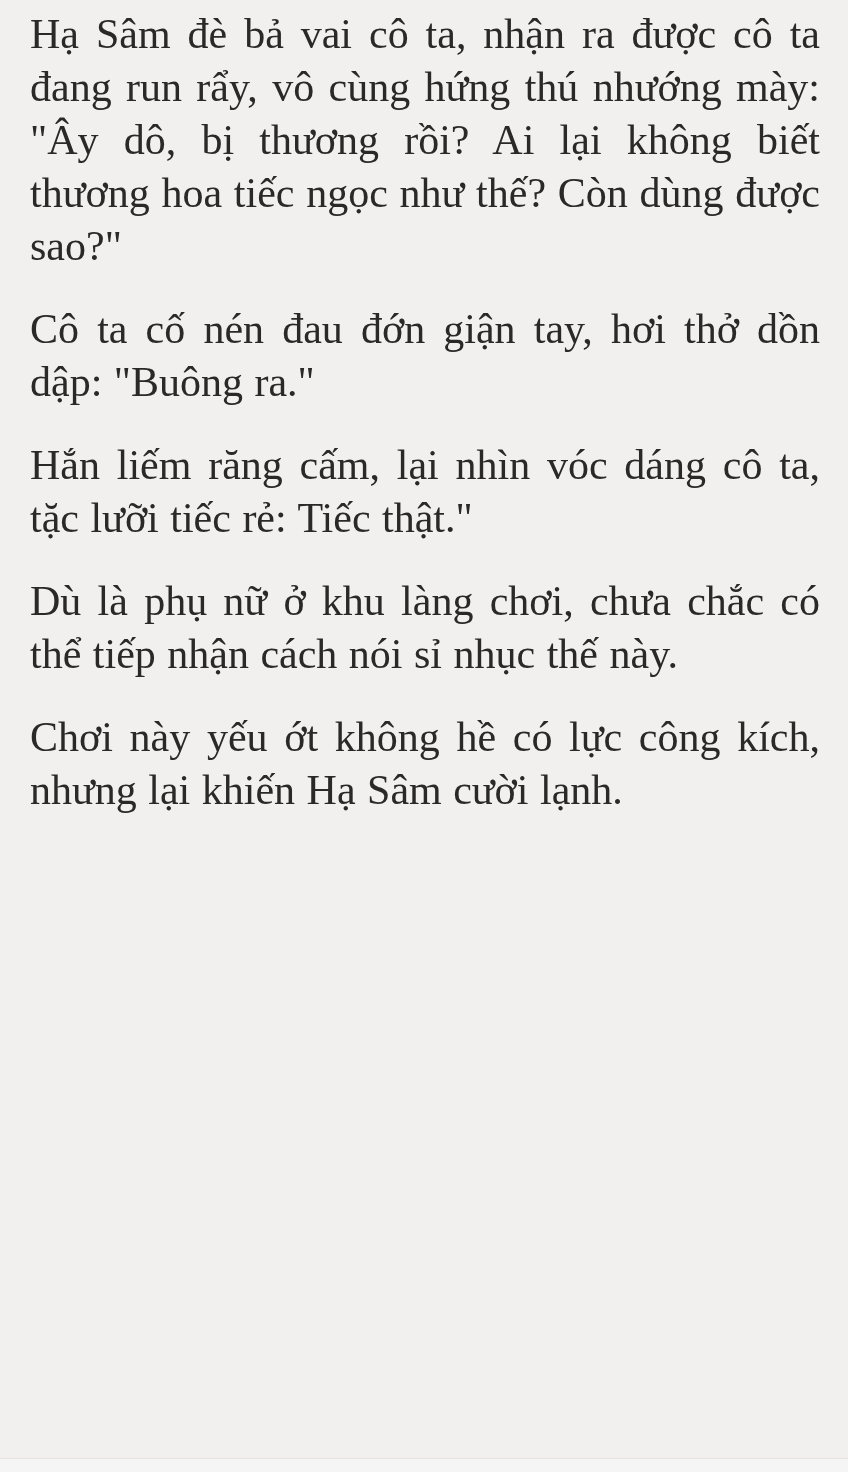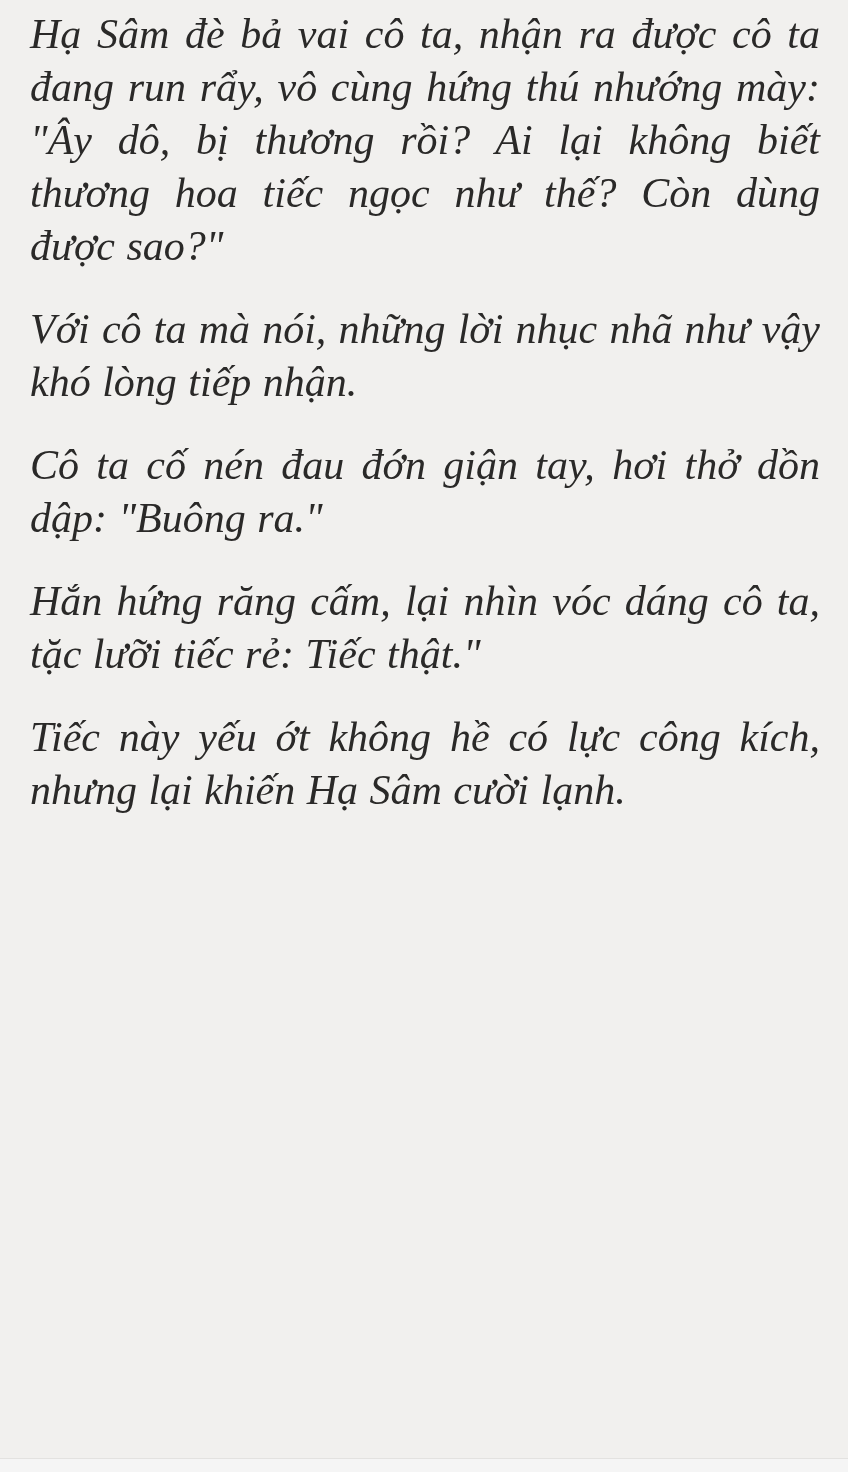--- a/index.html
+++ b/index.html
@@ -10,21 +10,20 @@
     width: 848px;
     height: 1472px;
     background: #f1f0ee;
     color: #2a2928;
     font-family: "Liberation Serif", serif;
     overflow: hidden;
     position: relative;
   }
   .reader {
     padding: 8px 28px 0 30px;
-    font-style: italic;
   }
   .para {
     font-size: 42px;
     line-height: 53px;
     text-align: justify;
     margin: 0 0 30px 0;
     word-spacing: 1px;
   }
   .footnote-marker {
     display: inline-block;
@@ -54,26 +53,26 @@
     border-top: 1px solid #e3e2e0;
   }
 </style>
 </head>
 <body>
 
 <main class="reader">
 
   <p class="para">Hạ Sâm đè bả vai cô ta, nhận ra được cô ta đang run rẩy, vô cùng hứng thú nhướng mày: "Ây dô, bị thương rồi? Ai lại không biết thương hoa tiếc ngọc như thế? Còn dùng được sao?"</p>
 
-  <p class="para">Với cô ta mà nói, những lời nhục nhã như vậy khó lòng tiếp nhận.</p>
 
   <p class="para">Cô ta cố nén đau đớn giận tay, hơi thở dồn dập: "Buông ra."</p>
 
 
-  <p class="para">Hắn hứng răng cấm, lại nhìn vóc dáng cô ta, tặc lưỡi tiếc rẻ: Tiếc thật."</p>
+  <p class="para">Hắn liếm răng cấm, lại nhìn vóc dáng cô ta, tặc lưỡi tiếc rẻ: Tiếc thật."</p>
+
+  <p class="para">Dù là phụ nữ ở khu làng chơi, chưa chắc có thể tiếp nhận cách nói sỉ nhục thế này.</p>
 
 
-
-  <p class="para">Tiếc này yếu ớt không hề có lực công kích, nhưng lại khiến Hạ Sâm cười lạnh.</p>
+  <p class="para">Chơi này yếu ớt không hề có lực công kích, nhưng lại khiến Hạ Sâm cười lạnh.</p>
 
 </main>
 
 <div class="bottom-strip"></div>
 
 </body></html>

